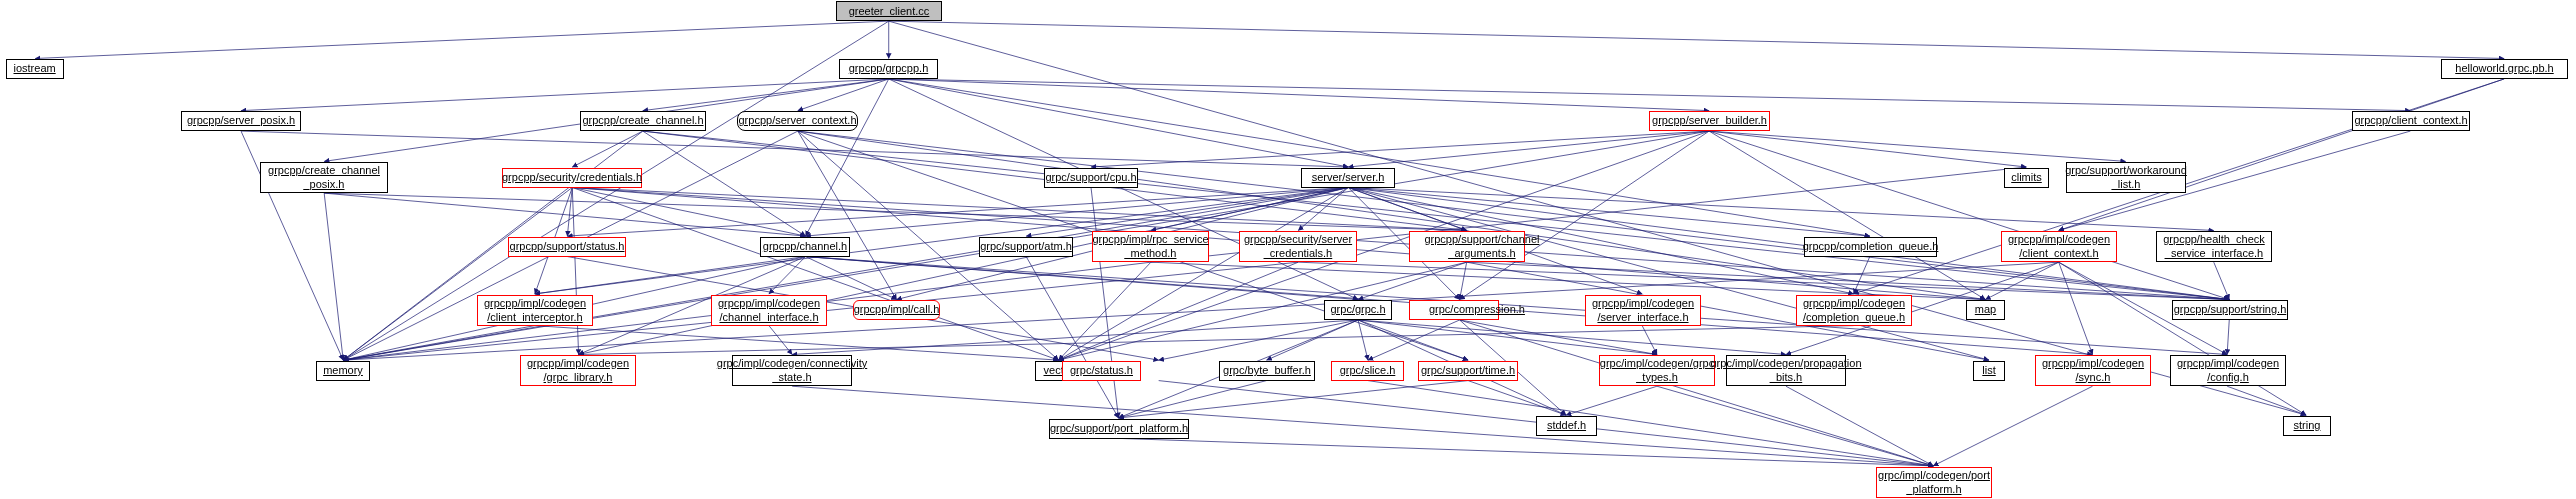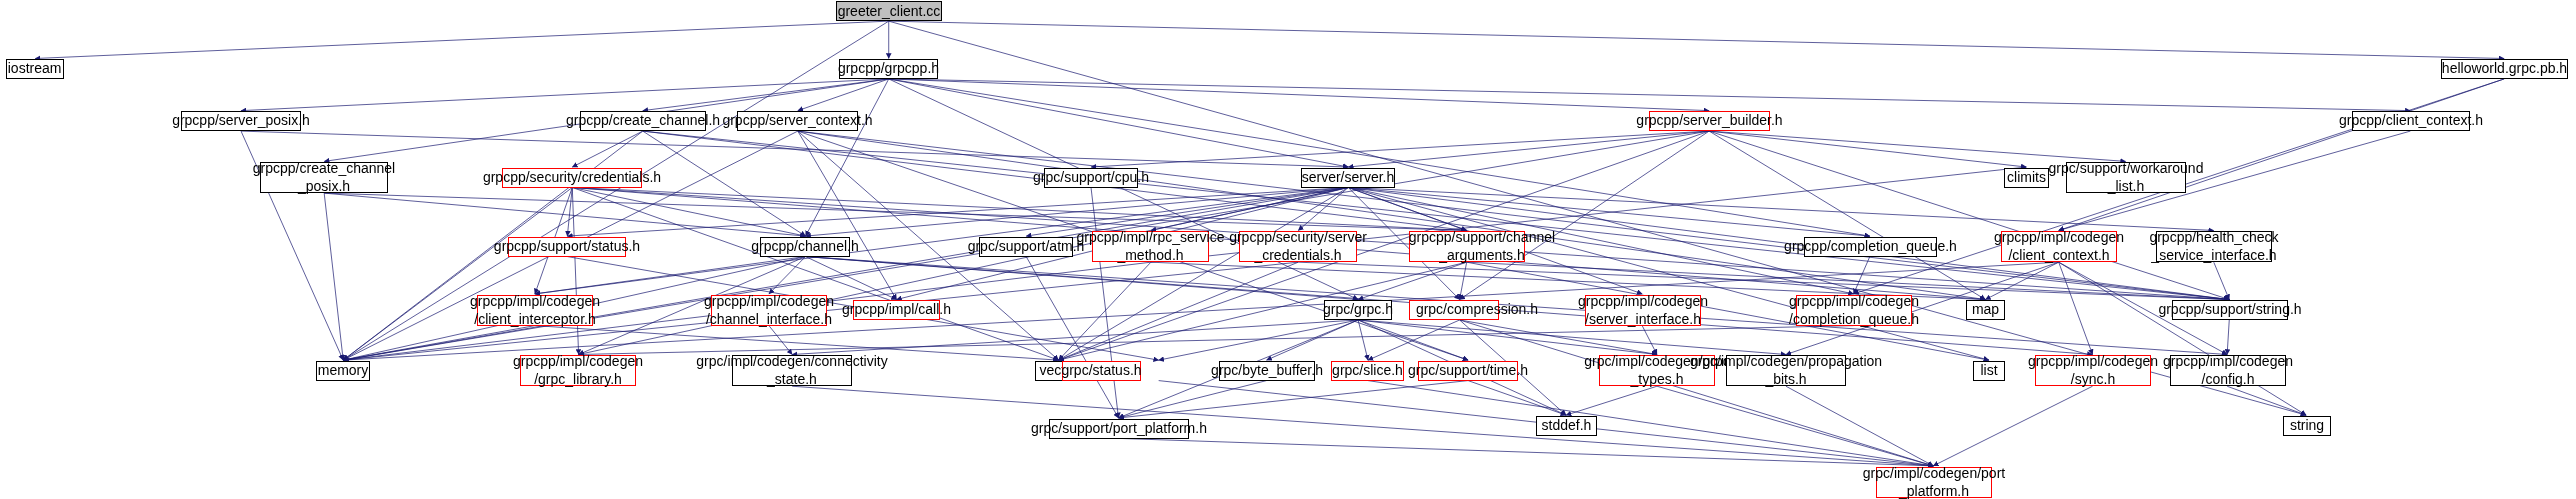--- a/index.html
+++ b/index.html
@@ -17,28 +17,29 @@
     pointer-events: none;
   }
   .node {
     position: absolute;
     box-sizing: border-box;
     display: flex;
     align-items: center;
     justify-content: center;
     text-align: center;
     white-space: pre-line;
-    font-size: 14px;
+    font-size: 11px;
     line-height: 1.25;
     background: #ffffff;
     border: 0.7px solid #000000;
     color: #000000;
     z-index: 2;
     padding: 0 2.1px;
     cursor: pointer;
+    text-decoration: underline;
   }
   .node.truncated { border-color: #ff0000; }
   .node.root { background: #bfbfbf; }
 </style>
 </head>
 <body>
 
 <div class="canvas">
   <svg class="edges" width="2576" height="499" xmlns="http://www.w3.org/2000/svg" viewBox="0 0 3653 708">
     <defs>
@@ -178,21 +179,21 @@
       <line x1="2968" y1="548" x2="2742" y2="661" stroke="#191970" stroke-width="1" marker-end="url(#arrowhead)"></line>
       <line x1="3159" y1="548" x2="3271" y2="589" stroke="#191970" stroke-width="1" marker-end="url(#arrowhead)"></line>
       <line x1="1586" y1="622" x2="2742" y2="661" stroke="#191970" stroke-width="1" marker-end="url(#arrowhead)"></line>
     </svg>
 <div class="node root" style="left: 836px; top: 1.4px; width: 106px; height: 20px;">greeter_client.cc</div>
     <div class="node" style="left: 5.6px; top: 59px; width: 58px; height: 20px;">iostream</div>
     <div class="node" style="left: 839px; top: 59px; width: 99px; height: 20px;">grpcpp/grpcpp.h</div>
     <div class="node" style="left: 2441px; top: 59px; width: 127px; height: 20px;">helloworld.grpc.pb.h</div>
     <div class="node" style="left: 181px; top: 111px; width: 120px; height: 20px;">grpcpp/server_posix.h</div>
     <div class="node" style="left: 580px; top: 111px; width: 126px; height: 20px;">grpcpp/create_channel.h</div>
-    <div class="node" style="left: 737px; top: 111px; width: 121px; height: 20px;">grpcpp/server_context.h</div>
+    <div class="node" style="left: 737px; top: 111px; width: 121px; height: 20px; border-radius: 8px;">grpcpp/server_context.h</div>
     <div class="node truncated" style="left: 1649px; top: 111px; width: 121px; height: 20px;">grpcpp/server_builder.h</div>
     <div class="node" style="left: 2352px; top: 111px; width: 118px; height: 20px;">grpcpp/client_context.h</div>
     <div class="node" style="left: 260px; top: 162px; width: 128px; height: 31px;">grpcpp/create_channel
 _posix.h</div>
     <div class="node truncated" style="left: 502px; top: 168px; width: 140px; height: 20px;">grpcpp/security/credentials.h</div>
     <div class="node" style="left: 1044px; top: 168px; width: 94px; height: 20px;">grpc/support/cpu.h</div>
     <div class="node" style="left: 1301px; top: 168px; width: 94px; height: 20px;">server/server.h</div>
     <div class="node" style="left: 2004px; top: 168px; width: 45px; height: 20px;">climits</div>
     <div class="node" style="left: 2066px; top: 162px; width: 120px; height: 31px;">grpc/support/workaround
 _list.h</div>
@@ -207,21 +208,21 @@
 _arguments.h</div>
     <div class="node" style="left: 1804px; top: 237px; width: 133px; height: 20px;">grpcpp/completion_queue.h</div>
     <div class="node truncated" style="left: 2001px; top: 231px; width: 116px; height: 31px;">grpcpp/impl/codegen
 /client_context.h</div>
     <div class="node" style="left: 2156px; top: 231px; width: 116px; height: 31px;">grpcpp/health_check
 _service_interface.h</div>
     <div class="node truncated" style="left: 477px; top: 295px; width: 116px; height: 31px;">grpcpp/impl/codegen
 /client_interceptor.h</div>
     <div class="node truncated" style="left: 711px; top: 295px; width: 116px; height: 31px;">grpcpp/impl/codegen
 /channel_interface.h</div>
-    <div class="node truncated" style="left: 853px; top: 300px; width: 87px; height: 20px;">grpcpp/impl/call.h</div>
+    <div class="node truncated" style="left: 853px; top: 300px; width: 87px; height: 20px; border-radius: 6px;">grpcpp/impl/call.h</div>
     <div class="node" style="left: 1324px; top: 300px; width: 68px; height: 20px;">grpc/grpc.h</div>
     <div class="node truncated" style="left: 1409px; top: 300px; width: 90px; height: 20px; padding-left: 48px;">grpc/compression.h</div>
     <div class="node truncated" style="left: 1585px; top: 295px; width: 116px; height: 31px;">grpcpp/impl/codegen
 /server_interface.h</div>
     <div class="node truncated" style="left: 1796px; top: 295px; width: 116px; height: 31px;">grpcpp/impl/codegen
 /completion_queue.h</div>
     <div class="node" style="left: 1966px; top: 300px; width: 39px; height: 20px;">map</div>
     <div class="node" style="left: 2172px; top: 300px; width: 116px; height: 20px;">grpcpp/support/string.h</div>
     <div class="node" style="left: 316px; top: 361px; width: 54px; height: 20px;">memory</div>
     <div class="node truncated" style="left: 520px; top: 355px; width: 116px; height: 31px;">grpcpp/impl/codegen

